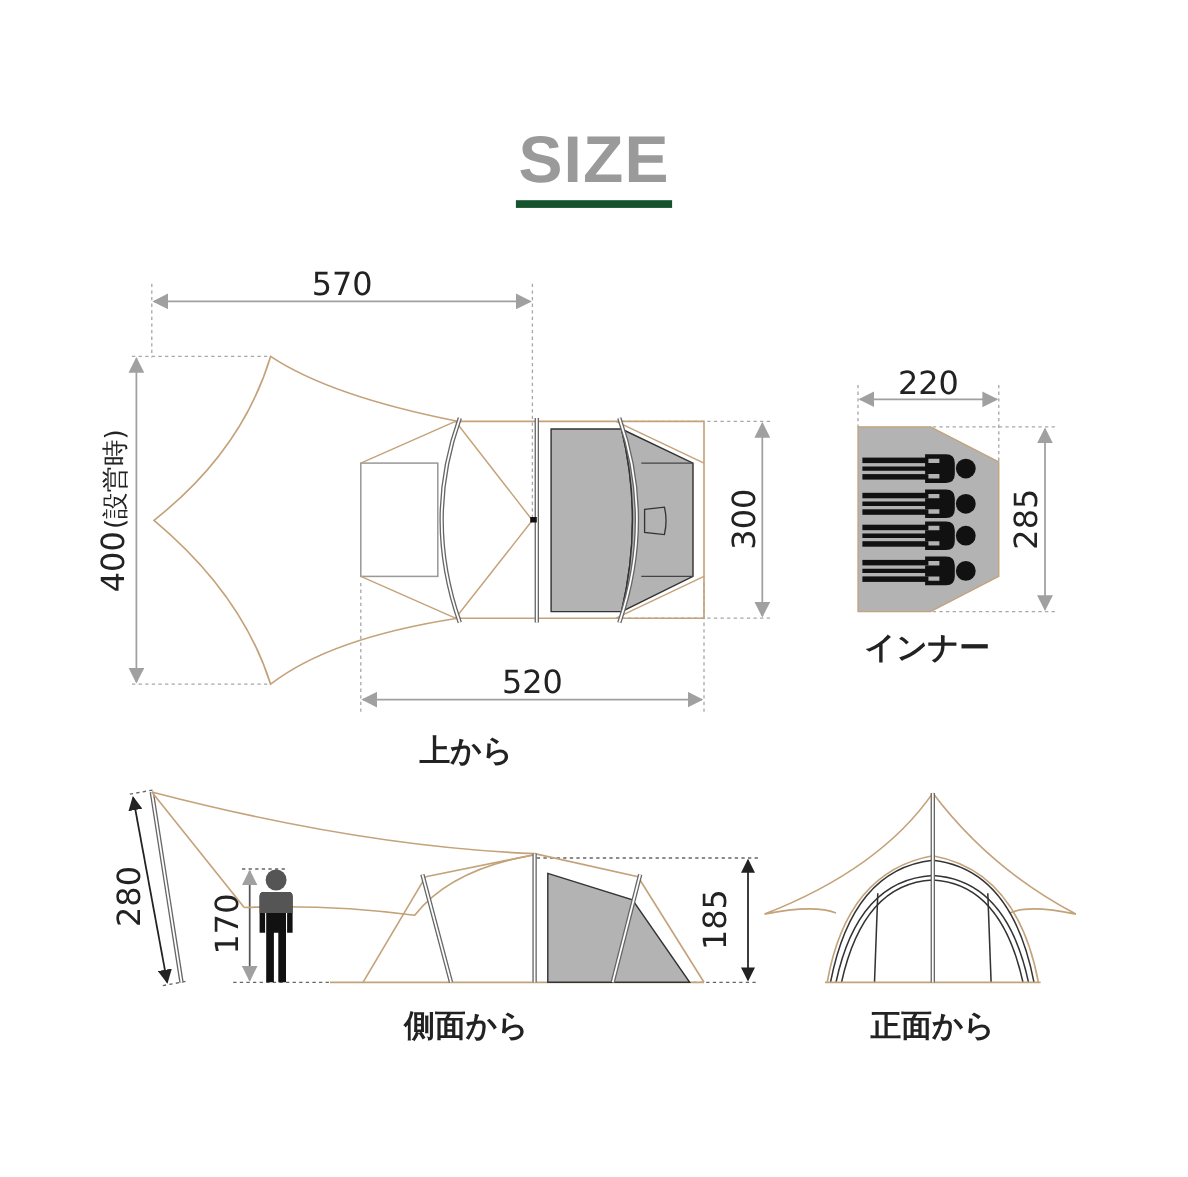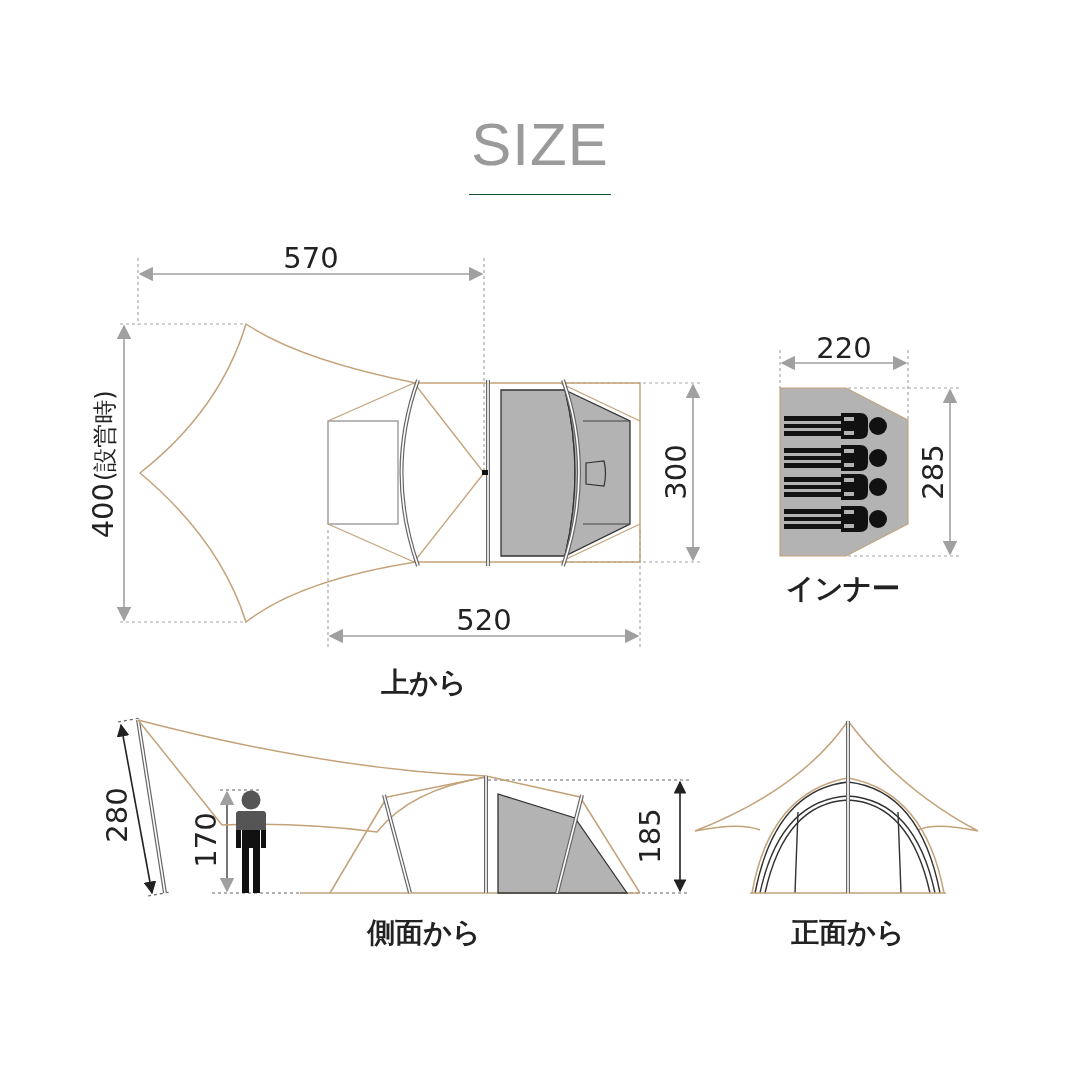--- a/index.html
+++ b/index.html
@@ -1,21 +1,21 @@
 <!DOCTYPE html>
 <html><head>
   <meta charset="utf-8">
   <style>
     html, body { margin: 0; padding: 0; background: #ffffff; }
     body { width: 1080px; height: 1070px; position: relative; overflow: hidden;
            font-family: "Liberation Sans", "DejaVu Sans", sans-serif; }
     .title { position: absolute; left: 0; top: 112px; width: 1080px; text-align: center; }
-    .title span { display: inline-block; font-size: 60px; font-weight: normal; color: #9a9a9a;
-                  letter-spacing: 1px; line-height: 66px; padding: 0 2px 16px 2px;
-                  border-bottom: 1px solid #14532d; }
+    .title span { display: inline-block; font-size: 60px; font-weight: bold; color: #9a9a9a;
+                  letter-spacing: 1px; line-height: 66px; padding: 0 2px 4px 2px;
+                  border-bottom: 7px solid #14532d; }
     svg.stage { position: absolute; left: 0; top: 0; }
     .dim { font-family: "DejaVu Sans", sans-serif; font-size: 29px; fill: #222; }
     .cap { font-family: "DejaVu Sans", sans-serif; font-size: 28px; font-weight: bold; fill: #222; }
   </style>
 </head>
 <body>
 
 <div class="title">
   <span>SIZE</span>
 </div>

